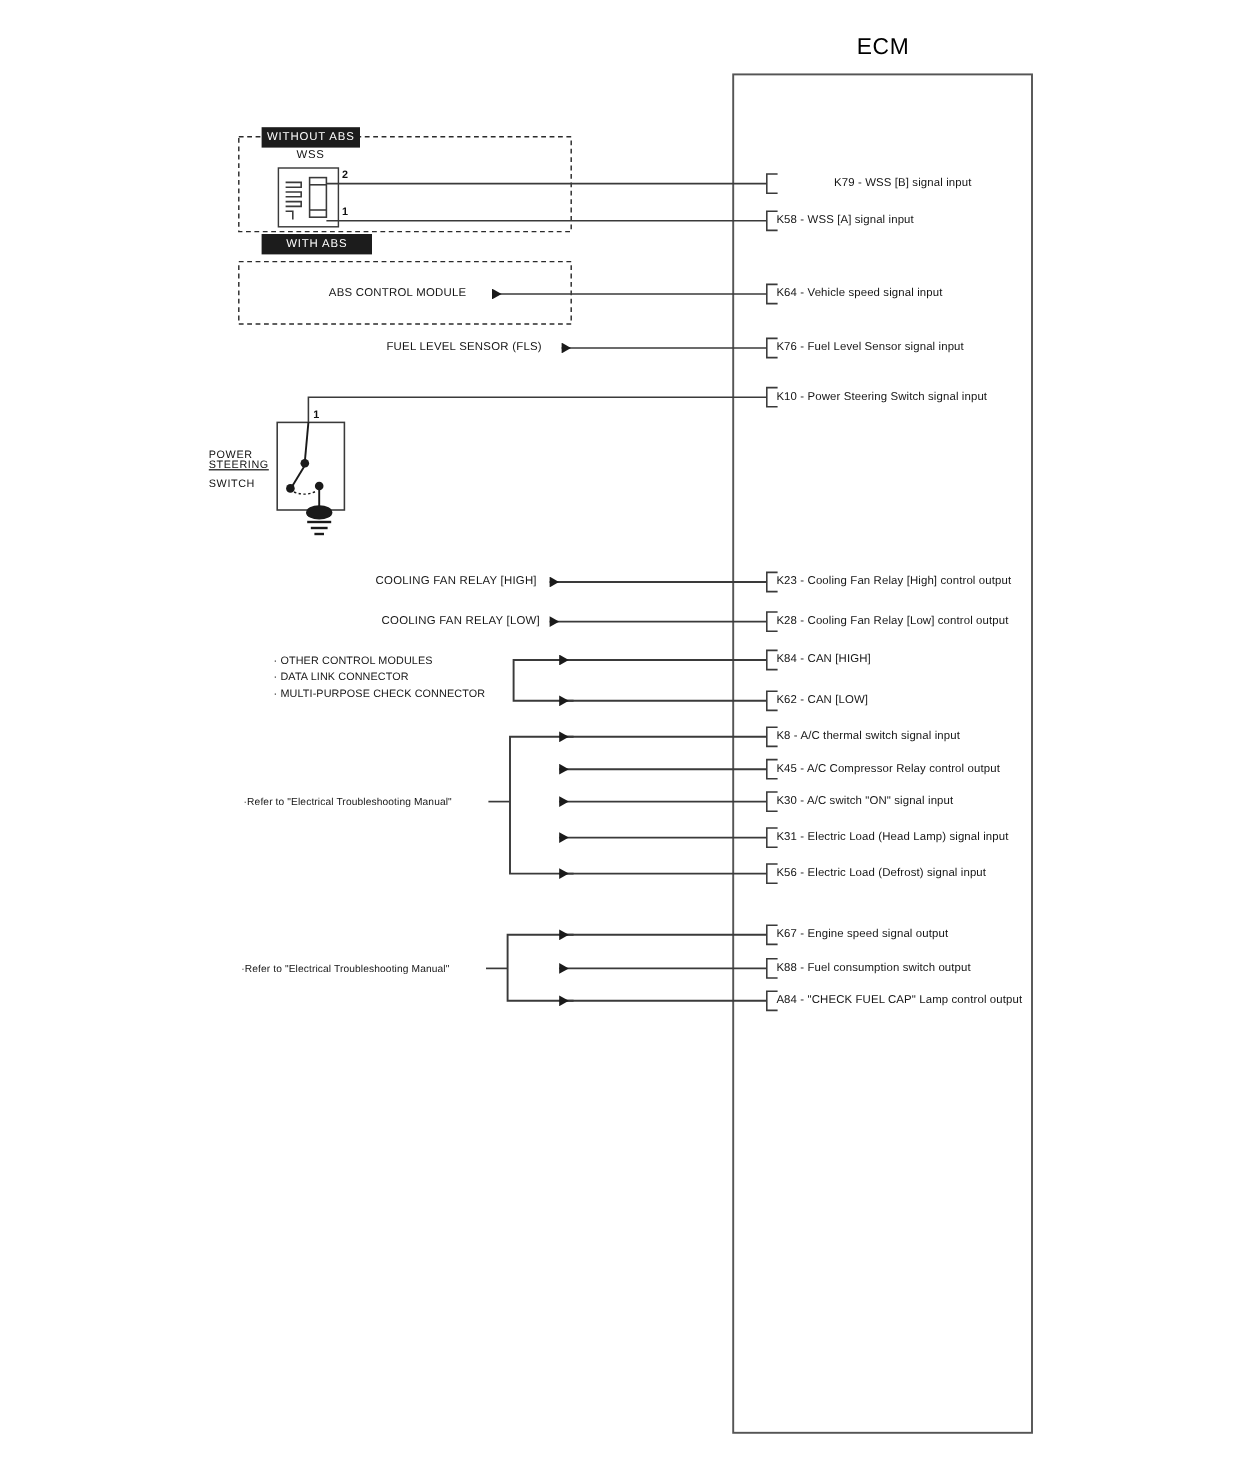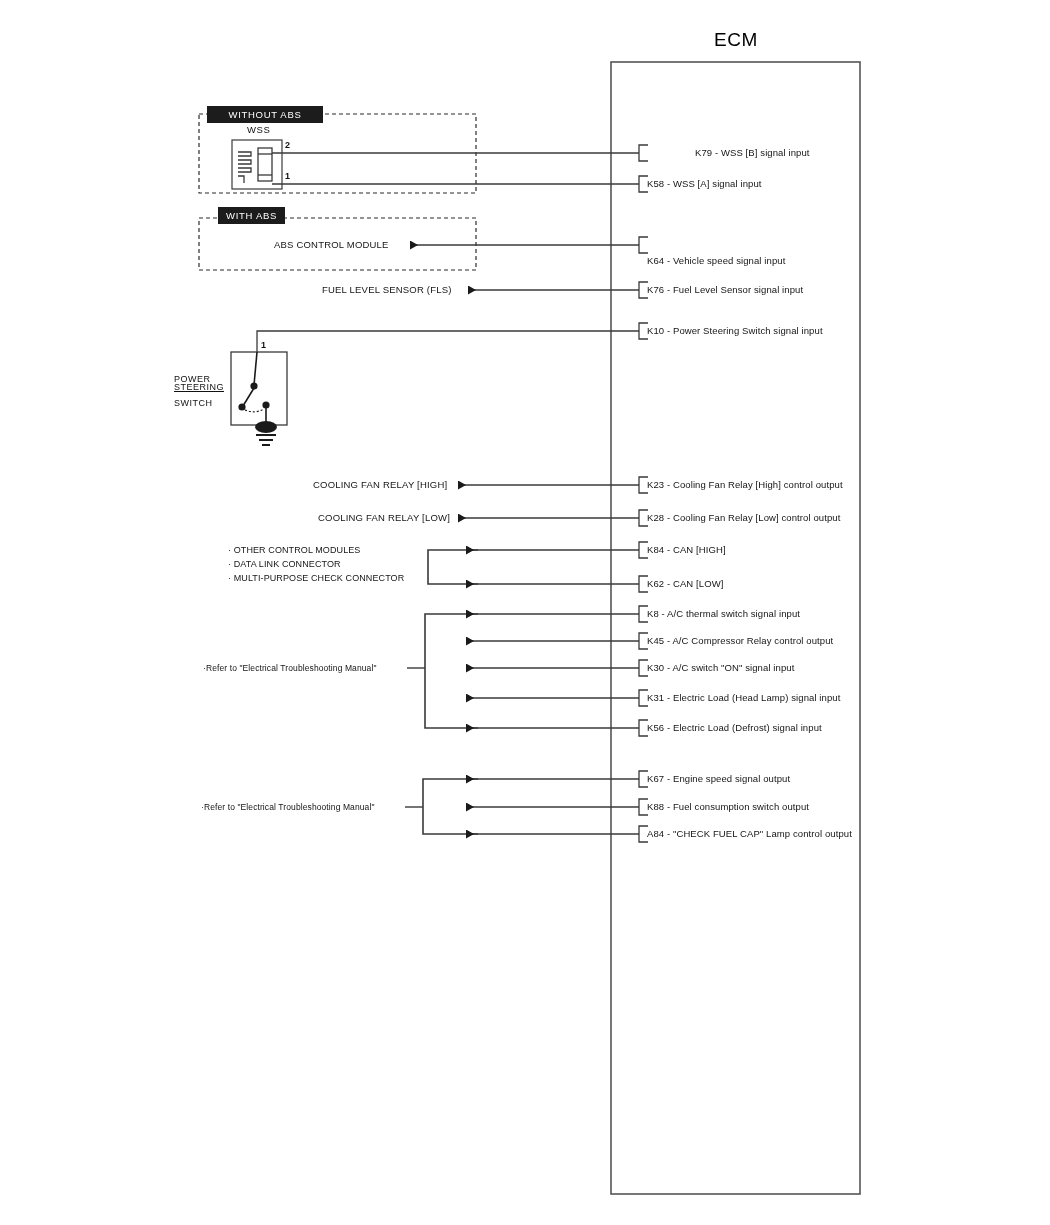--- a/index.html
+++ b/index.html
@@ -180,28 +180,28 @@
         <path d="M648,690 L639,690 L639,706 L648,706" fill="none" stroke="#3a3a3a" stroke-width="1.3"></path>
         <path d="M648,720 L639,720 L639,736 L648,736" fill="none" stroke="#3a3a3a" stroke-width="1.3"></path>
         <path d="M648,771 L639,771 L639,787 L648,787" fill="none" stroke="#3a3a3a" stroke-width="1.3"></path>
         <path d="M648,799 L639,799 L639,815 L648,815" fill="none" stroke="#3a3a3a" stroke-width="1.3"></path>
         <path d="M648,826 L639,826 L639,842 L648,842" fill="none" stroke="#3a3a3a" stroke-width="1.3"></path>
       </g>
   </svg>
 
   <div class="lbl ecm-title" style="left:714px; top:30px;">ECM</div>
 
-  <div class="banner" style="left:207px; top:106px; width:116px;">WITHOUT ABS</div>
+  <div class="banner" style="left:218px; top:106px; width:82px;">WITHOUT ABS</div>
 
   <div class="lbl wss-cap" style="left:247px; top:125px;">WSS</div>
 
   <div class="lbl pinnum" style="left:285px; top:141px;">2</div>
   <div class="lbl pinnum" style="left:285px; top:172px;">1</div>
 
-  <div class="banner" style="left:218px; top:207px; width:67px;">WITH ABS</div>
+  <div class="banner" style="left:218px; top:195px; width:92px;">WITH ABS</div>
 
   <div class="lbl dev-text" style="left:274px; top:240px;text-align:right;">ABS CONTROL MODULE</div>
 
   <div class="lbl dev-text" style="left:322px; top:285px;">FUEL LEVEL SENSOR (FLS)</div>
 
   <div class="lbl ps-lbl" style="left:174px; top:373px;">POWER</div>
   <div class="lbl ps-lbl" style="left:174px; top:381px;text-decoration:underline;">STEERING</div>
   <div class="lbl ps-lbl" style="left:174px; top:397px;">SWITCH</div>
   <div class="lbl pinnum" style="left:261px; top:341px;">1</div>
 
@@ -211,21 +211,21 @@
   <div class="lbl bus-item" style="left:213px; top:546px;">· OTHER CONTROL MODULES</div>
   <div class="lbl bus-item" style="left:213px; top:560px;">· DATA LINK CONNECTOR</div>
   <div class="lbl bus-item" style="left:213px; top:574px;">· MULTI-PURPOSE CHECK CONNECTOR</div>
 
   <div class="lbl group-note" style="left:203px; top:664px;">·Refer to "Electrical Troubleshooting Manual"</div>
   <div class="lbl group-note" style="left:201px; top:803px;">·Refer to "Electrical Troubleshooting Manual"</div>
 
   <div id="pin-labels">
       <div class="lbl pin-text" style="left: 647px; top: 148px; margin-left: 48px;">K79 - WSS [B] signal input</div>
       <div class="lbl pin-text" style="left: 647px; top: 179px;">K58 - WSS [A] signal input</div>
-      <div class="lbl pin-text" style="left: 647px; top: 256px;">K64 - Vehicle speed signal input</div>
+      <div class="lbl pin-text" style="left: 647px; top: 240px;">K64 - Vehicle speed signal input</div>
       <div class="lbl pin-text" style="left: 647px; top: 285px;">K76 - Fuel Level Sensor signal input</div>
       <div class="lbl pin-text" style="left: 647px; top: 326px;">K10 - Power Steering Switch signal input</div>
       <div class="lbl pin-text" style="left: 647px; top: 480px;">K23 - Cooling Fan Relay [High] control output</div>
       <div class="lbl pin-text" style="left: 647px; top: 513px;">K28 - Cooling Fan Relay [Low] control output</div>
       <div class="lbl pin-text" style="left: 647px; top: 545px;">K84 - CAN [HIGH]</div>
       <div class="lbl pin-text" style="left: 647px; top: 579px;">K62 - CAN [LOW]</div>
       <div class="lbl pin-text" style="left: 647px; top: 609px;">K8 - A/C thermal switch signal input</div>
       <div class="lbl pin-text" style="left: 647px; top: 636px;">K45 - A/C Compressor Relay control output</div>
       <div class="lbl pin-text" style="left: 647px; top: 663px;">K30 - A/C switch "ON" signal input</div>
       <div class="lbl pin-text" style="left: 647px; top: 693px;">K31 - Electric Load (Head Lamp) signal input</div>

